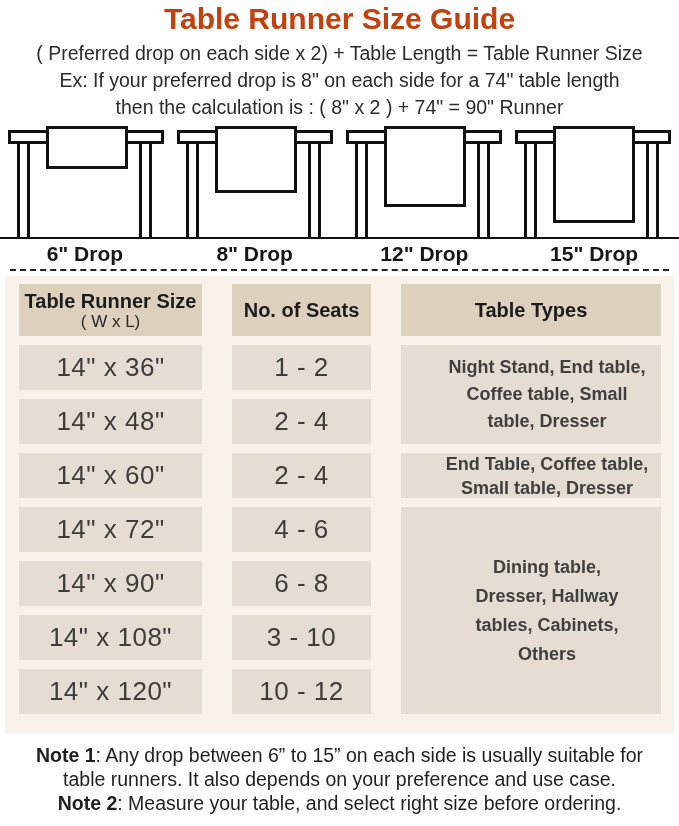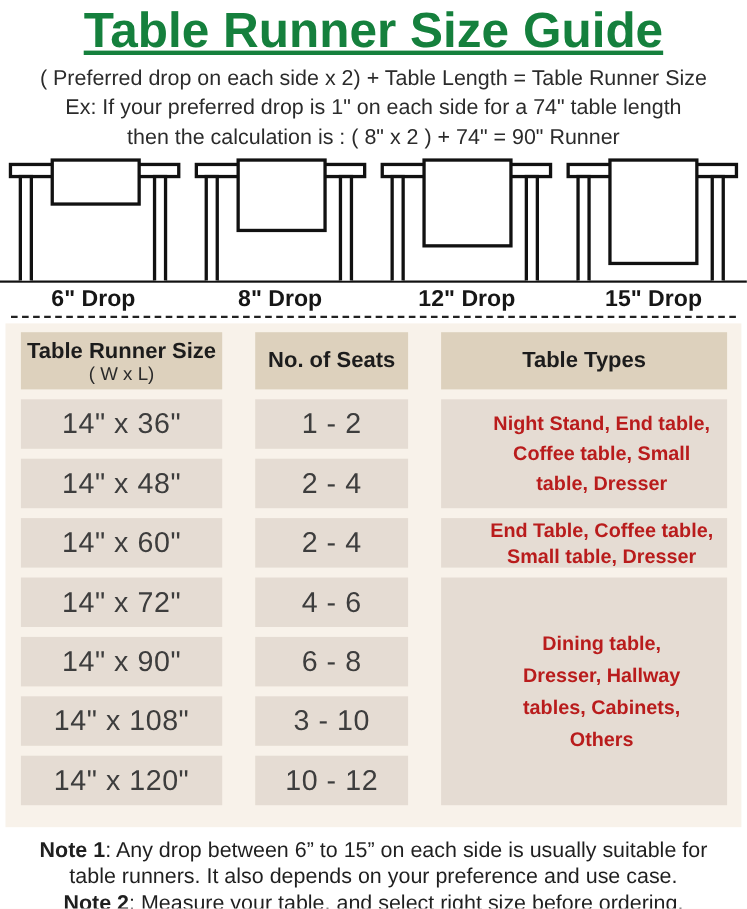--- a/index.html
+++ b/index.html
@@ -8,26 +8,25 @@
     width: 679px; height: 826px;
     font-family: "Liberation Sans", sans-serif;
     color: #1c1c1c;
     overflow: hidden;
   }
   .page { width: 679px; height: 826px; }
 
   
   .title {
     text-align: center;
-    font-size: 45px;
+    font-size: 30px;
     font-weight: bold;
     letter-spacing: 0px;
     margin: 2px 0 4px;
-    color: #15803d;
-    text-decoration: underline;
+    color: #c2410c;
   }
   .formula-line {
     text-align: center;
     font-size: 19.5px;
     line-height: 27px;
     color: #2b2b2b;
   }
 
   
   .illos {
@@ -80,21 +79,21 @@
   .head-sub  { font-size: 17px; font-weight: normal; line-height: 19px; color: #2a2a2a; }
   .size-val, .seats-val {
     font-size: 26px;
     letter-spacing: 0.5px;
     color: #3d3d3d;
   }
   .types-val {
     font-size: 18px;
     font-weight: bold;
     white-space: pre-line;
-    color: #b91c1c;
+    color: #404040;
     margin-left: 32px;
   }
   .lh27 { line-height: 27px; }
   .lh24 { line-height: 24px; }
   .lh29 { line-height: 29px; }
   .c1 { grid-column: 1; } .c2 { grid-column: 2; } .c3 { grid-column: 3; }
   .r1 { grid-row: 1; } .r2 { grid-row: 2; } .r3 { grid-row: 3; } .r4 { grid-row: 4; }
   .r5 { grid-row: 5; } .r6 { grid-row: 6; } .r7 { grid-row: 7; } .r8 { grid-row: 8; }
   .g1 { grid-row: 2 / 4; } .g2 { grid-row: 4 / 5; } .g3 { grid-row: 5 / 9; }
 
@@ -109,21 +108,21 @@
   .note b { font-weight: bold; }
   .note span { white-space: pre-line; }
 </style>
 </head>
 <body>
 
 <div class="page">
 
   <h1 class="title">Table Runner Size Guide</h1>
   <p class="formula-line">( Preferred drop on each side x 2) + Table Length = Table Runner Size</p>
-  <p class="formula-line">Ex: If your preferred drop is 1" on each side for a 74" table length</p>
+  <p class="formula-line">Ex: If your preferred drop is 8" on each side for a 74" table length</p>
   <p class="formula-line">then the calculation is : ( 8" x 2 ) + 74" = 90" Runner</p>
 
   <div class="illos">
     <svg class="illo" viewBox="0 0 160 113">
       <rect x="3.5" y="7.5" width="153" height="11" fill="#fff" stroke="#111" stroke-width="3"></rect>
       <rect x="12.5" y="18.5" width="10" height="100" fill="#fff" stroke="#111" stroke-width="3"></rect>
       <rect x="134.5" y="18.5" width="10" height="100" fill="#fff" stroke="#111" stroke-width="3"></rect>
       <rect x="41.5" y="3.5" width="79" height="40" fill="#fff" stroke="#111" stroke-width="3"></rect>
     </svg>
     <svg class="illo" viewBox="0 0 160 113">

